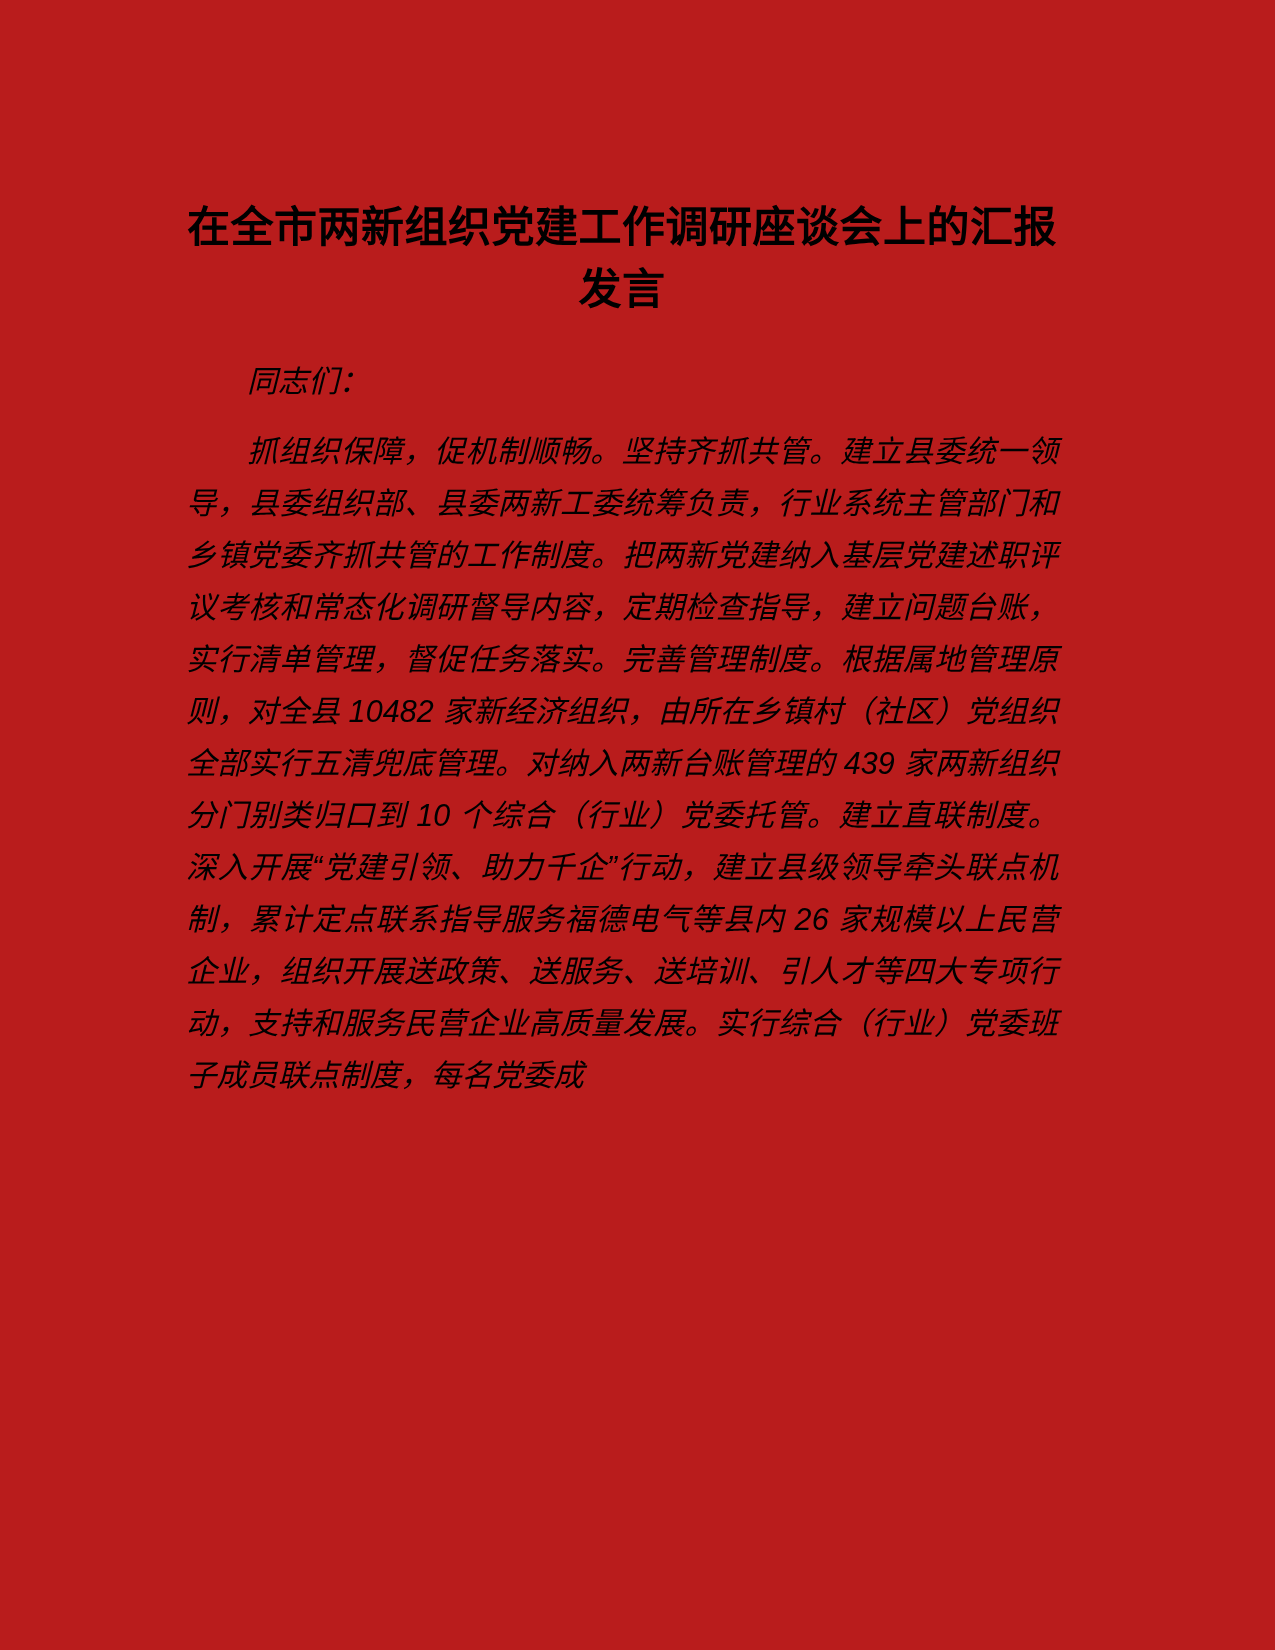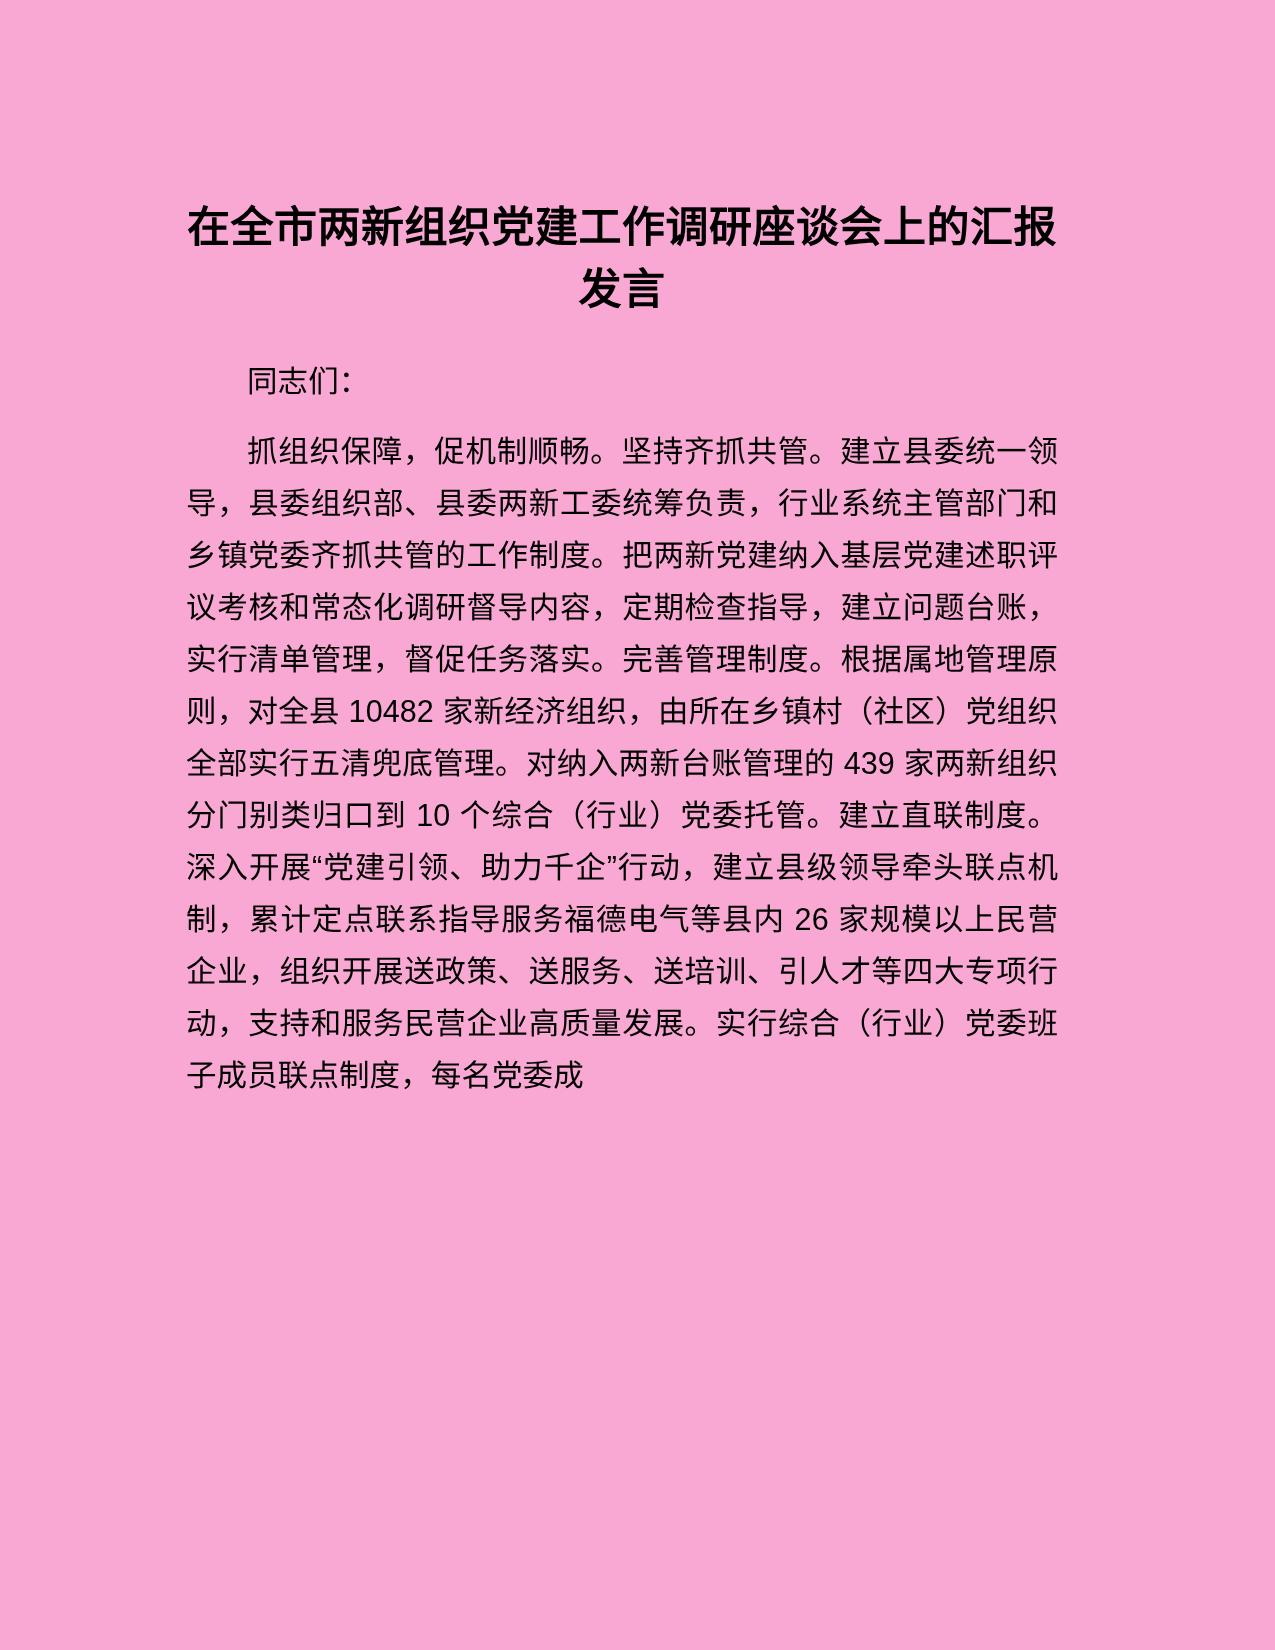--- a/index.html
+++ b/index.html
@@ -11,21 +11,21 @@
   body {
     font-family: "Liberation Sans", "DejaVu Sans", sans-serif;
     color: #000000;
     -webkit-font-smoothing: antialiased;
   }
   .page {
     position: relative;
     width: 1275px;
     height: 1650px;
     margin: 0 auto;
-    background: #f9a8d4;
+    background: #b91c1c;
     overflow: hidden;
     box-sizing: border-box;
   }
   .doc-body {
     position: absolute;
     left: 186px;
     top: 196px;
     width: 872px;
   }
   .doc-title {
@@ -39,20 +39,21 @@
   }
   .para {
     font-size: 30.5px;
     line-height: 52px;
     text-align: justify;
     text-justify: inter-ideograph;
     margin: 0 0 14px 0;
     text-indent: 61px;
     word-break: break-all;
     letter-spacing: 0.1px;
+    font-style: italic;
   }
   .para:last-child {
     margin-bottom: 0;
   }
   .para-salutation {
     margin-bottom: 18px;
   }
 </style>
 </head>
 <body>

